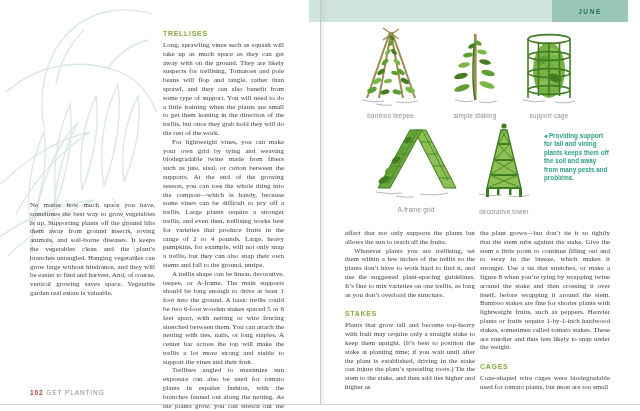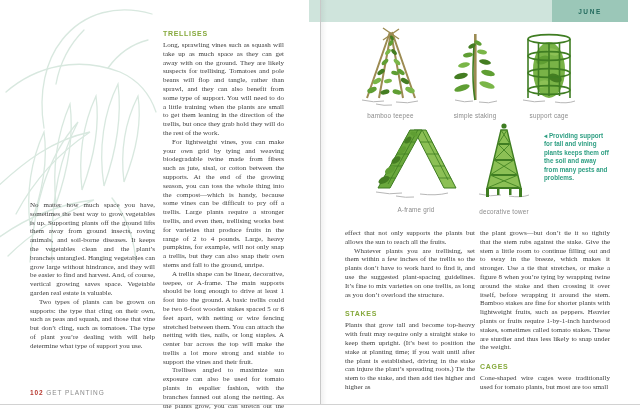--- a/index.html
+++ b/index.html
@@ -72,21 +72,20 @@
     <div class="trellises-col">
       <h3 class="sub-head">TRELLISES</h3>
       <p class="body-par">Long, sprawling vines such as squash will take up as much space as they can get away with on the ground. They are likely suspects for trellising. Tomatoes and pole beans will flop and tangle, rather than sprawl, and they can also benefit from some type of support. You will need to do a little training when the plants are small to get them leaning in the direction of the trellis, but once they grab hold they will do the rest of the work.</p>
       <p class="body-par indent">For lightweight vines, you can make your own grid by tying and weaving biodegradable twine made from fibers such as jute, sisal, or cotton between the supports. At the end of the growing season, you can toss the whole thing into the compost—which is handy, because some vines can be difficult to pry off a trellis. Large plants require a stronger trellis, and even then, trellising works best for varieties that produce fruits in the range of 2 to 4 pounds. Large, heavy pumpkins, for example, will not only snap a trellis, but they can also snap their own stems and fall to the ground, unripe.</p>
       <p class="body-par indent">A trellis shape can be linear, decorative, teepee, or A-frame. The main supports should be long enough to drive at least 1 foot into the ground. A basic trellis could be two 6-foot wooden stakes spaced 5 or 6 feet apart, with netting or wire fencing stretched between them. You can attach the netting with ties, nails, or long staples. A center bar across the top will make the trellis a lot more strong and stable to support the vines and their fruit.</p>
       <p class="body-par indent">Trellises angled to maximize sun exposure can also be used for tomato plants in espalier fashion, with the branches fanned out along the netting. As the plants grow, you can stretch out the branches and tie them to the trellis to create a flattened, two-dimensional</p>
     </div>
 
     <div class="intro-col">
       <p class="body-par">No matter how much space you have, sometimes the best way to grow vegetables is up. Supporting plants off the ground lifts them away from ground insects, roving animals, and soil-borne diseases. It keeps the vegetables clean and the plant’s branches untangled. Hanging vegetables can grow large without hindrance, and they will be easier to find and harvest. And, of course, vertical growing saves space. Vegetable garden real estate is valuable.</p>
-      <p class="body-par indent">Two types of plants can be grown on supports: the type that cling on their own, such as peas and squash, and those that vine but don’t cling, such as tomatoes. The type of plant you’re dealing with will help determine what type of support you use.</p>
     </div>
 
     <div class="footer footer-left">
       <span class="pgnum">102</span>
       <span>GET PLANTING</span>
     </div>
   </div>
 
   <div class="page page-right">
 
@@ -217,21 +216,21 @@
     <div class="txt-col col-1">
       <p class="body-par">effect that not only supports the plants but allows the sun to reach all the fruits.</p>
       <p class="body-par indent">Whatever plants you are trellising, set them within a few inches of the trellis so the plants don’t have to work hard to find it, and use the suggested plant-spacing guidelines. It’s fine to mix varieties on one trellis, as long as you don’t overload the structure.</p>
       <h3 class="sub-head">STAKES</h3>
       <p class="body-par">Plants that grow tall and become top-heavy with fruit may require only a straight stake to keep them upright. (It’s best to position the stake at planting time; if you wait until after the plant is established, driving in the stake can injure the plant’s spreading roots.) Tie the stem to the stake, and then add ties higher and higher as</p>
     </div>
 
     <div class="txt-col col-2">
       <p class="body-par">the plant grows—but don’t tie it so tightly that the stem rubs against the stake. Give the stem a little room to continue filling out and to sway in the breeze, which makes it stronger. Use a tie that stretches, or make a figure 8 when you’re tying by wrapping twine around the stake and then crossing it over itself, before wrapping it around the stem. Bamboo stakes are fine for shorter plants with lightweight fruits, such as peppers. Heavier plants or fruits require 1-by-1-inch hardwood stakes, sometimes called tomato stakes. These are sturdier and thus less likely to snap under the weight.</p>
       <h3 class="sub-head">CAGES</h3>
-      <p class="body-par">Cone-shaped wire cages were traditionally used for tomato plants, but most are too small</p>
+      <p class="body-par">Cone-shaped wire cages were biodegradable used for tomato plants, but most are too small</p>
     </div>
 
     <div class="footer footer-right">
       <span>JUNE</span>
       <span class="pgnum">103</span>
     </div>
   </div>
 
   <div class="gutter-line"></div>
   <div class="gutter-shade"></div>

